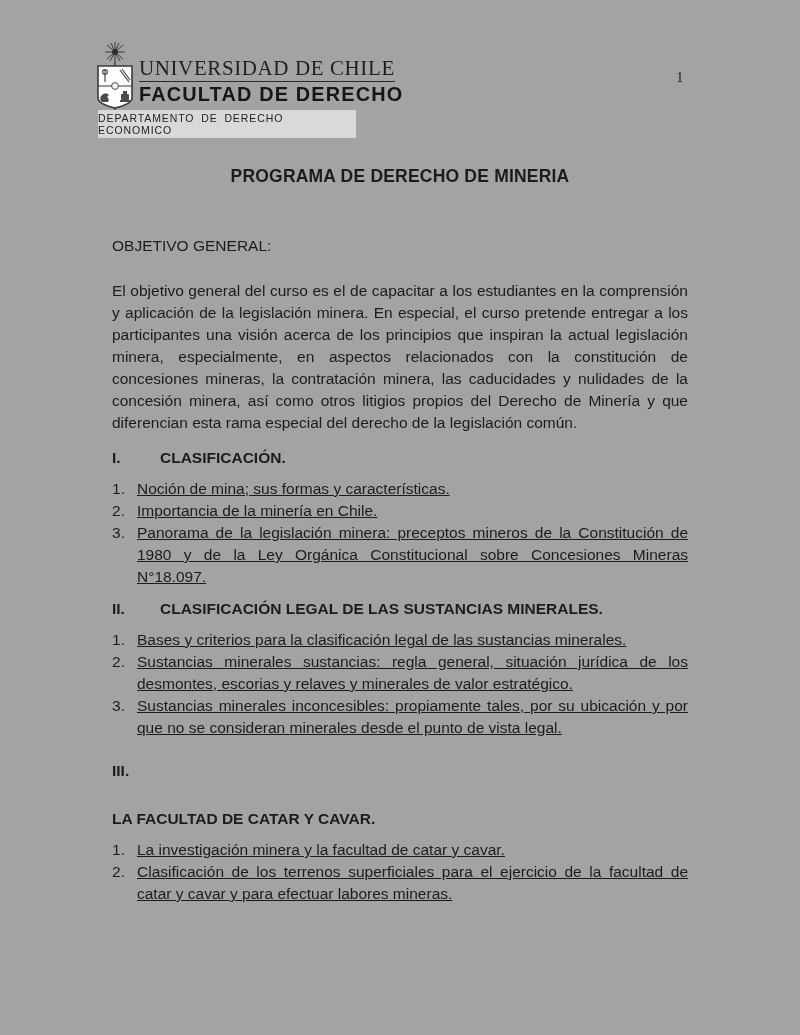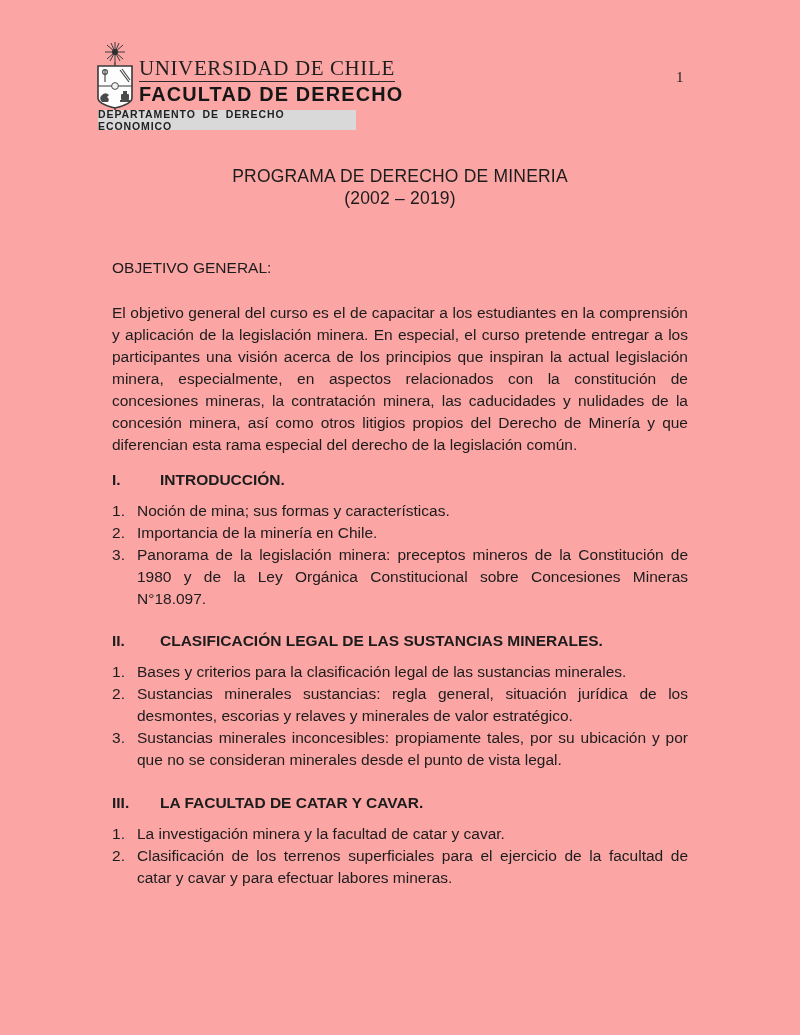--- a/index.html
+++ b/index.html
@@ -6,21 +6,21 @@
     --text: #1c1c1c;
     --department-bar-bg: #d9d9d9;
   }
   * { margin: 0; padding: 0; box-sizing: border-box; }
   html, body { background: #888; }
   .page {
     position: relative;
     width: 800px;
     height: 1035px;
     margin: 0 auto;
-    background: #fca5a5;
+    background: #a3a3a3;
     color: var(--text);
     font-family: "Liberation Sans", sans-serif;
     overflow: hidden;
   }
 
   
   .logo {
     position: absolute;
     left: 93px;
     top: 42px;
@@ -51,27 +51,27 @@
     letter-spacing: 1.2px;
     color: #161616;
     transform: scaleX(0.97);
     transform-origin: left;
   }
   .department-bar {
     position: absolute;
     left: 98px;
     top: 110px;
     width: 258px;
-    height: 20px;
+    height: 28px;
     background: var(--department-bar-bg);
     display: flex;
     align-items: center;
     justify-content: center;
     font-size: 10.5px;
-    font-weight: bold;
+    font-weight: normal;
     letter-spacing: 0.9px;
     word-spacing: 3px;
     color: #222;
   }
   .page-number {
     position: absolute;
     left: 676px;
     top: 69px;
     font-family: "Liberation Serif", serif;
     font-size: 15px;
@@ -82,21 +82,21 @@
   .content {
     position: absolute;
     left: 112px;
     top: 165px;
     width: 576px;
     font-size: 15.5px;
     line-height: 22px;
   }
   .doc-title {
     text-align: center;
-    font-weight: normal;
+    font-weight: bold;
     font-size: 17.5px;
     line-height: 22px;
     letter-spacing: 0.2px;
   }
   .obj-heading {
     margin-top: 48px;
     font-weight: normal;
   }
   .obj-body {
     margin-top: 23px;
@@ -104,39 +104,40 @@
   }
   .section-heading {
     display: flex;
     font-weight: bold;
   }
   .section-heading .numeral {
     width: 48px;
     flex: 0 0 48px;
   }
   .section-1 .section-heading { margin-top: 13px; }
-  .section-2 .section-heading { margin-top: 20px; }
-  .section-3 .section-heading { margin-top: 21px; }
+  .section-2 .section-heading { margin-top: 10px; }
+  .section-3 .section-heading { margin-top: 21px; flex-direction: column; }
   ol.items {
     margin-top: 9px;
     list-style: none;
     counter-reset: item;
   }
   ol.items li {
     display: flex;
     counter-increment: item;
   }
   ol.items li::before {
     content: counter(item) ".";
     flex: 0 0 25px;
     width: 25px;
   }
   ol.items li .item-text {
     flex: 1;
     text-align: justify;
+    text-decoration: underline;
   }
 </style>
 </head>
 <body>
 
 <div class="page">
 
   <svg class="logo" viewBox="0 0 44 72" xmlns="http://www.w3.org/2000/svg">
 
     <g stroke="#3a3a3a" stroke-width="1">
@@ -189,31 +190,30 @@
   </div>
 
   <div class="department-bar">DEPARTAMENTO DE DERECHO ECONOMICO</div>
 
   <div class="page-number">1</div>
 
   <div class="content">
 
     <div class="doc-title">
       <div>PROGRAMA DE DERECHO DE MINERIA</div>
-      <div>(2002 – 2019)</div>
     </div>
 
     <div class="obj-heading">OBJETIVO GENERAL:</div>
 
     <p class="obj-body">El objetivo general del curso es el de capacitar a los estudiantes en la comprensión y aplicación de la legislación minera. En especial, el curso pretende entregar a los participantes una visión acerca de los principios que inspiran la actual legislación minera, especialmente, en aspectos relacionados con la constitución de concesiones mineras, la contratación minera, las caducidades y nulidades de la concesión minera, así como otros litigios propios del Derecho de Minería y que diferencian esta rama especial del derecho de la legislación común.</p>
 
     <div class="section section-1">
       <div class="section-heading">
         <span class="numeral">I.</span>
-        <span>INTRODUCCIÓN.</span>
+        <span>CLASIFICACIÓN.</span>
       </div>
       <ol class="items">
         <li>
           <span class="item-text">Noción de mina; sus formas y características.</span>
           </li>
         <li>
           <span class="item-text">Importancia de la minería en Chile.</span>
           </li>
         <li>
           <span class="item-text">Panorama de la legislación minera: preceptos mineros de la Constitución de 1980 y de la Ley Orgánica Constitucional sobre Concesiones Mineras N°18.097.</span>

